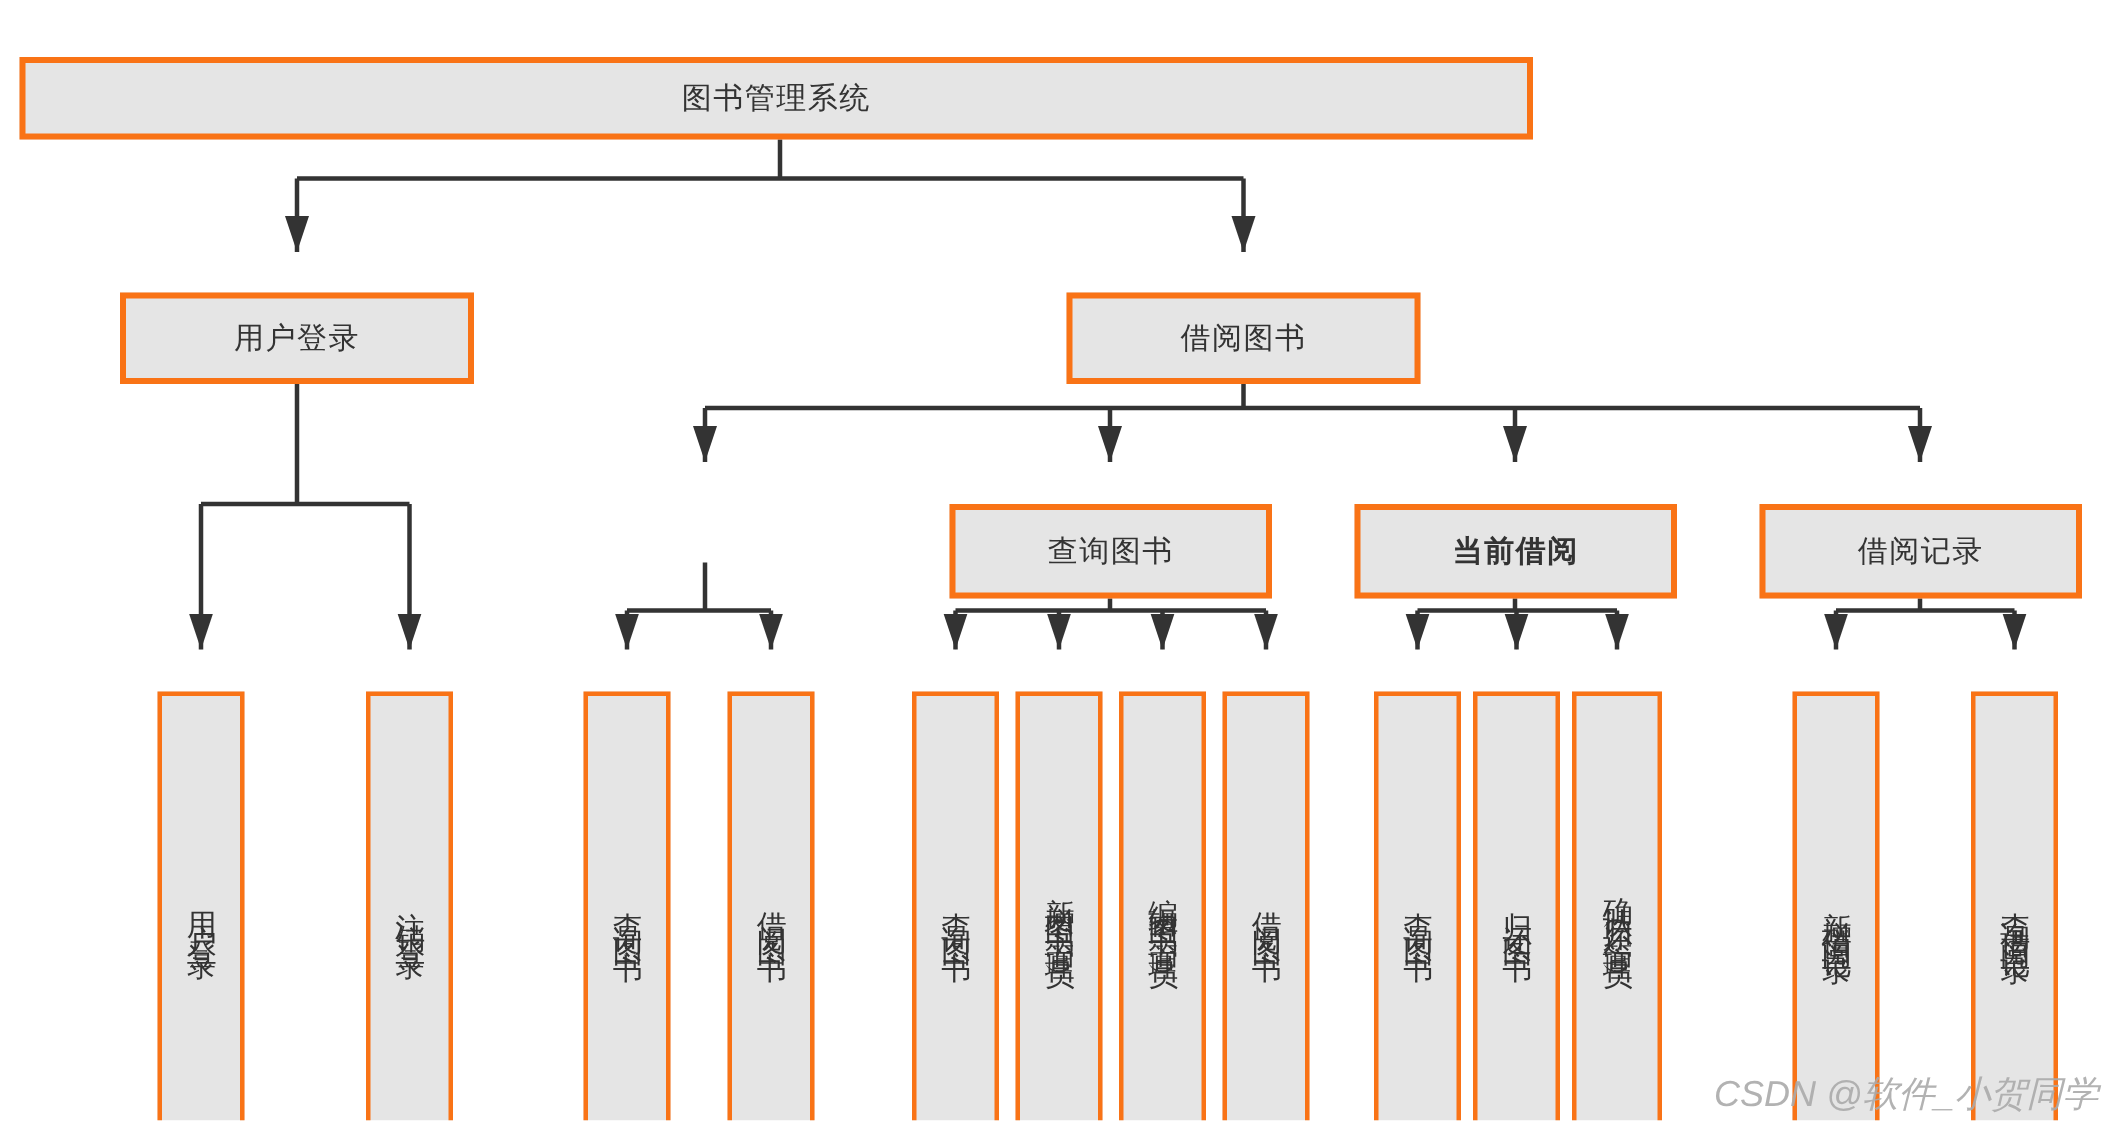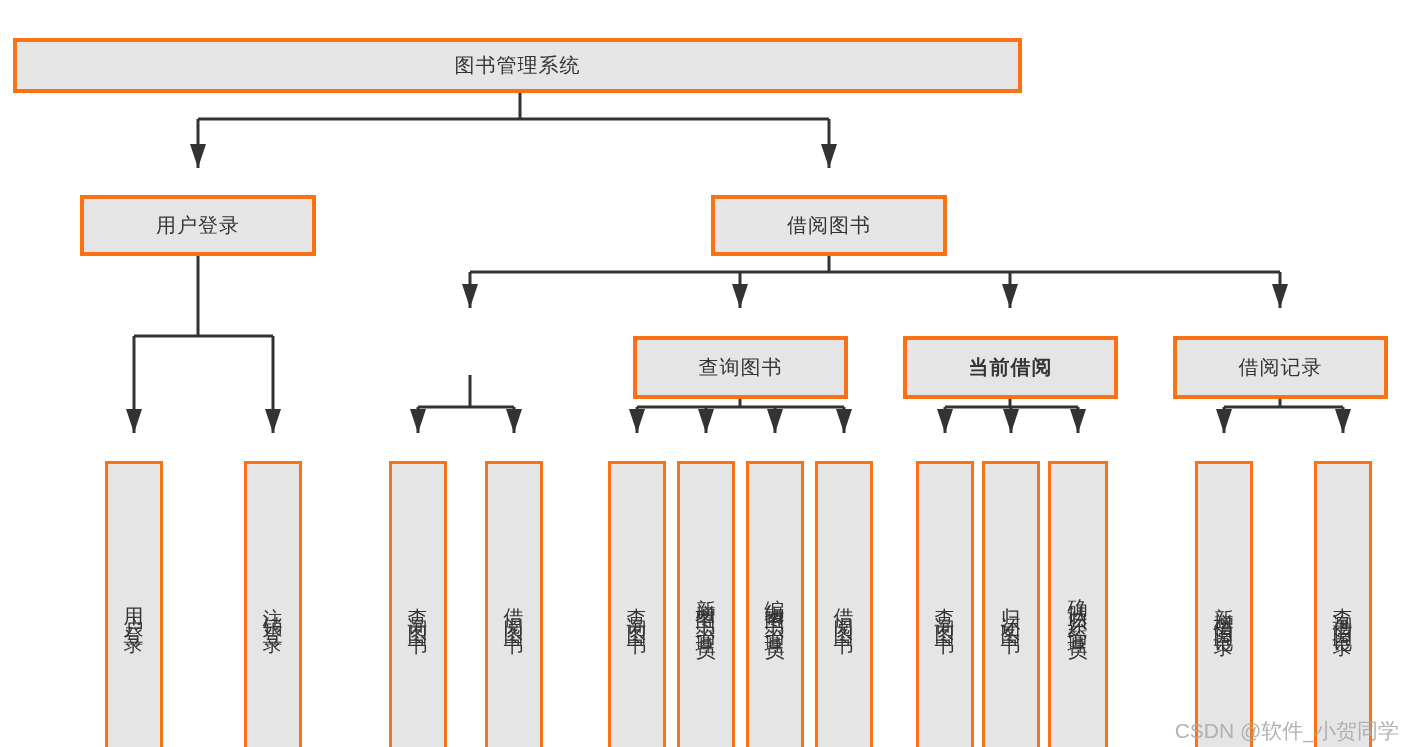--- a/index.html
+++ b/index.html
@@ -78,24 +78,25 @@
   .v-cb1 { left: 916px; }
   .v-cb2 { left: 982px; }
   .v-cb3 { left: 1048px; width: 60px; }
   .v-br1 { left: 1195px; }
   .v-br2 { left: 1314px; }
   .vbox.long .vtext { letter-spacing: 6px; }
   .watermark {
     position: absolute;
     right: 6px;
     bottom: 2px;
-    font-size: 21px;
+    font-size: 24px;
     color: rgba(170, 170, 170, 0.9);
     white-space: nowrap;
     z-index: 5;
+    font-style: italic;
   }
 </style>
 </head>
 <body>
 
 <div class="canvas">
 
   <svg class="connectors" width="1405" height="747" viewBox="0 0 1405 747">
     <defs>
       <marker id="arw" markerUnits="userSpaceOnUse" markerWidth="20" markerHeight="26" refX="10" refY="24" orient="0">

